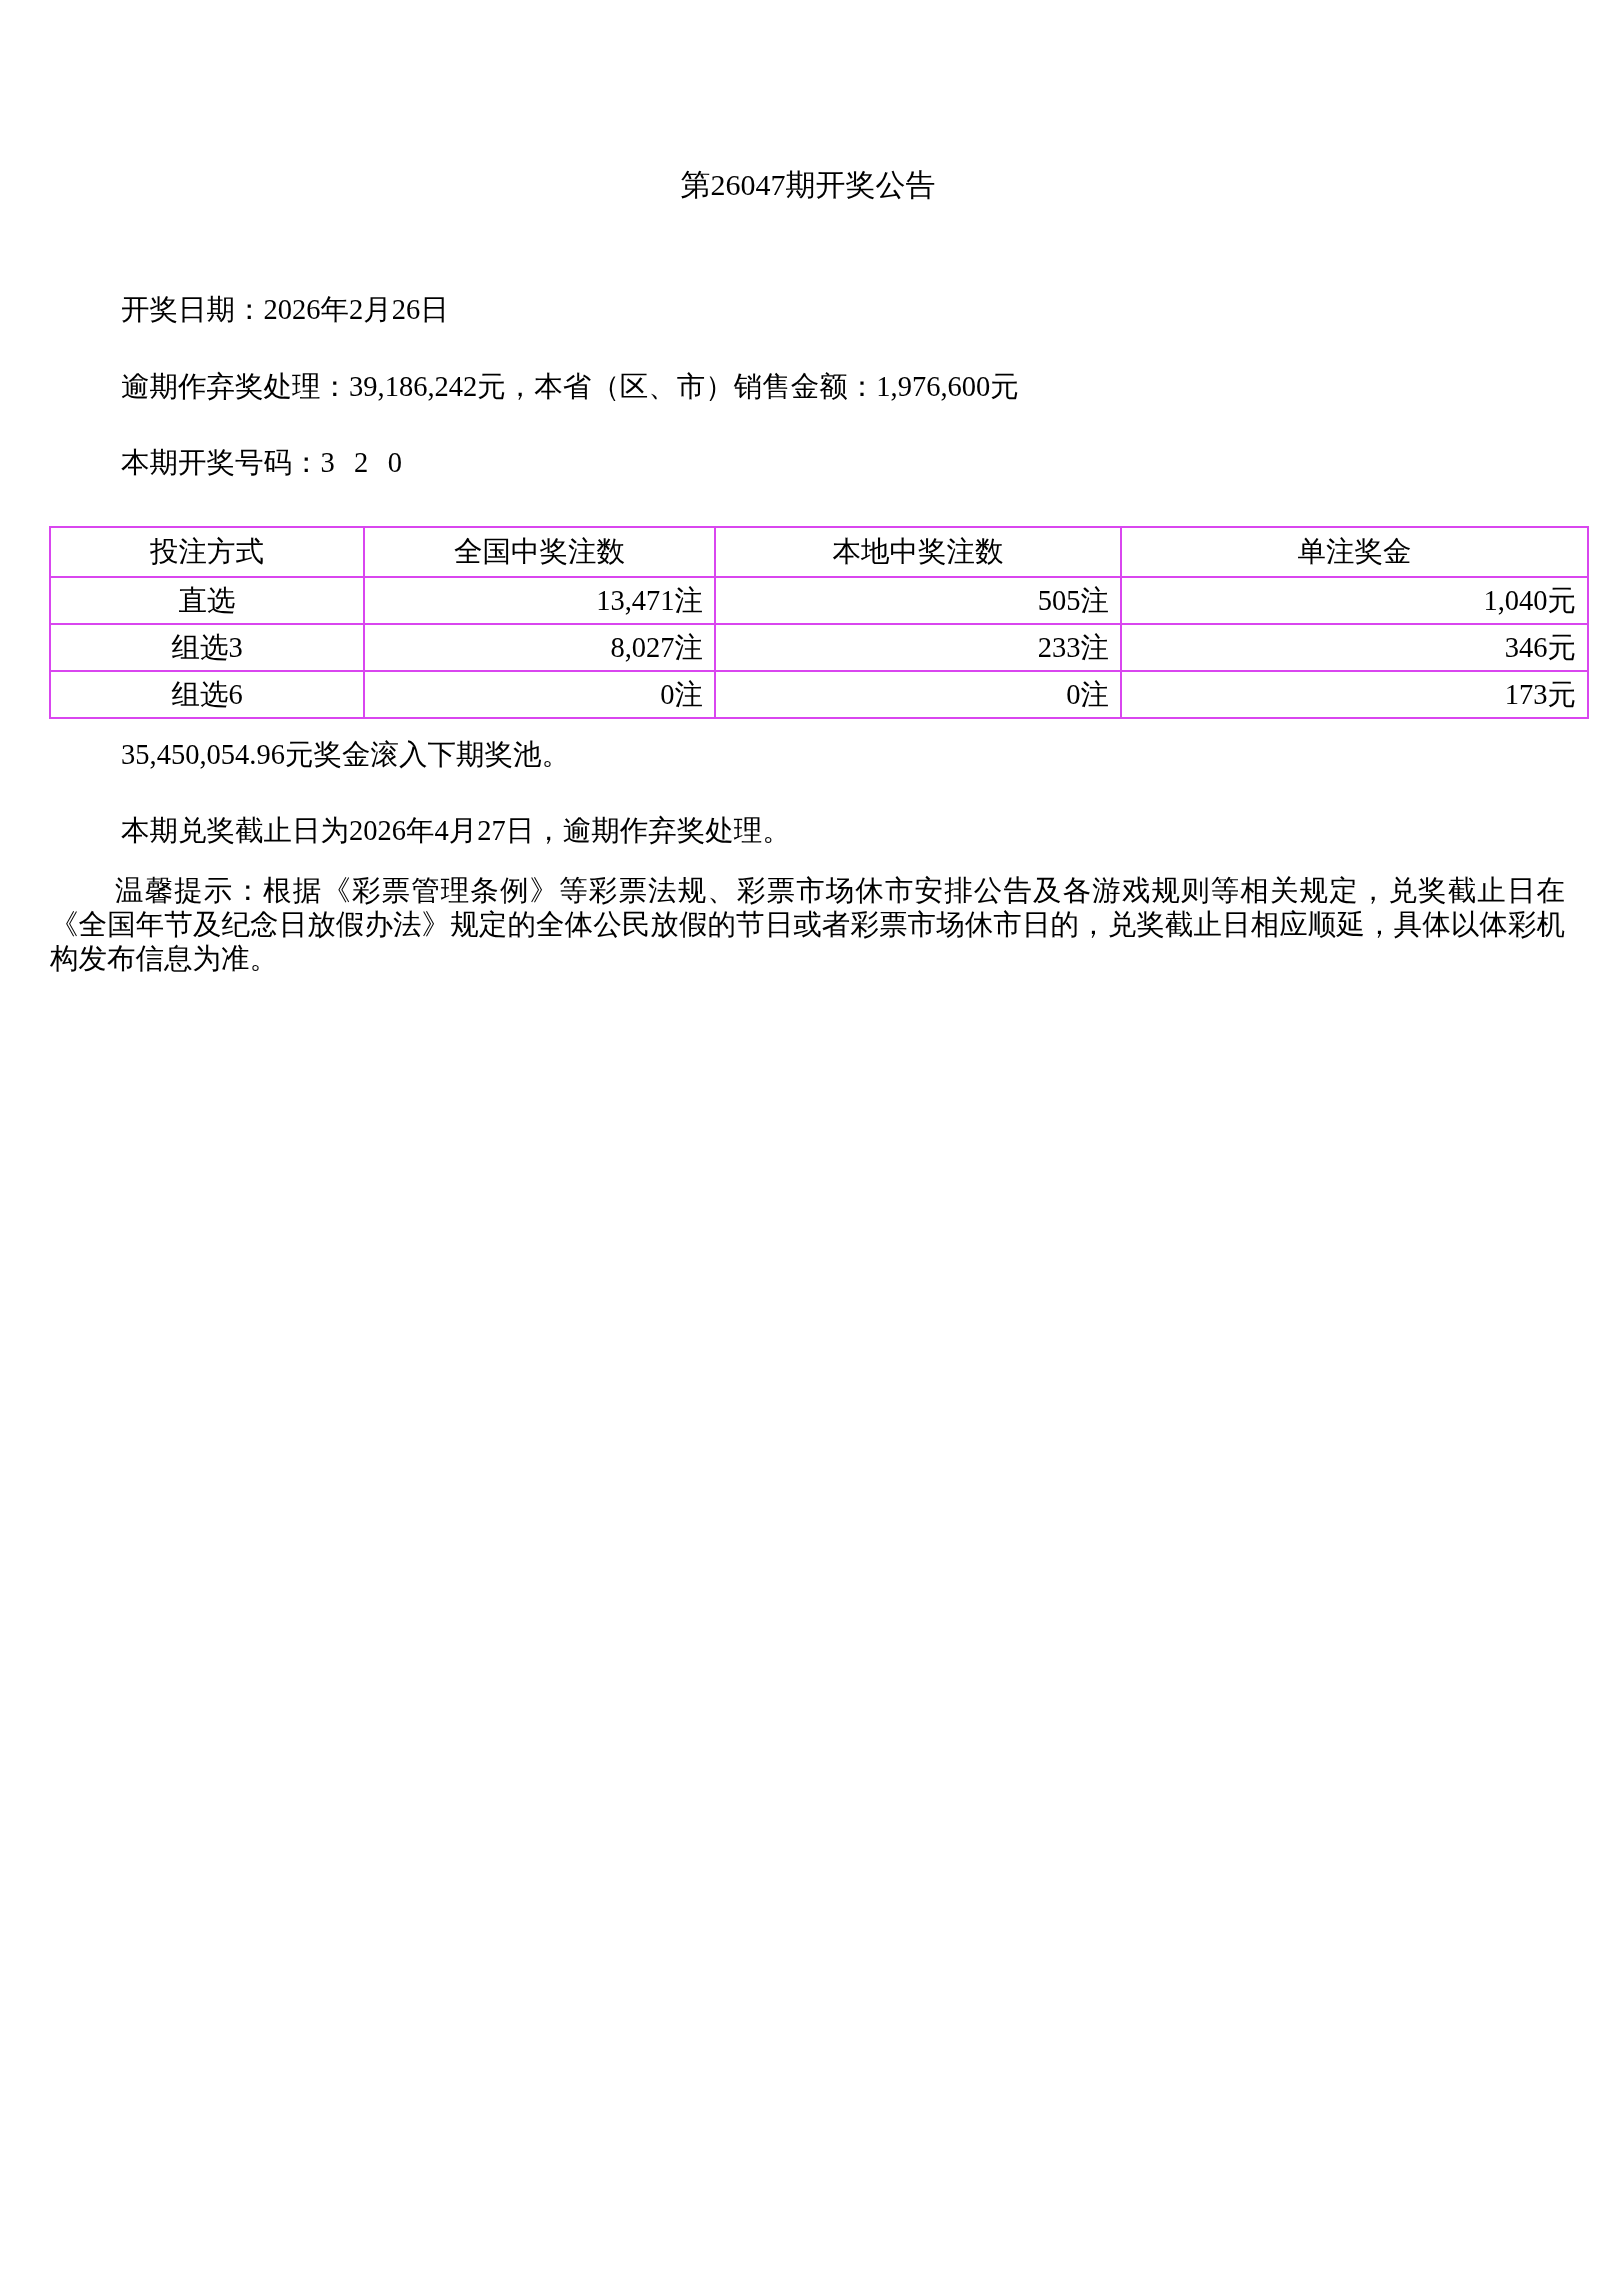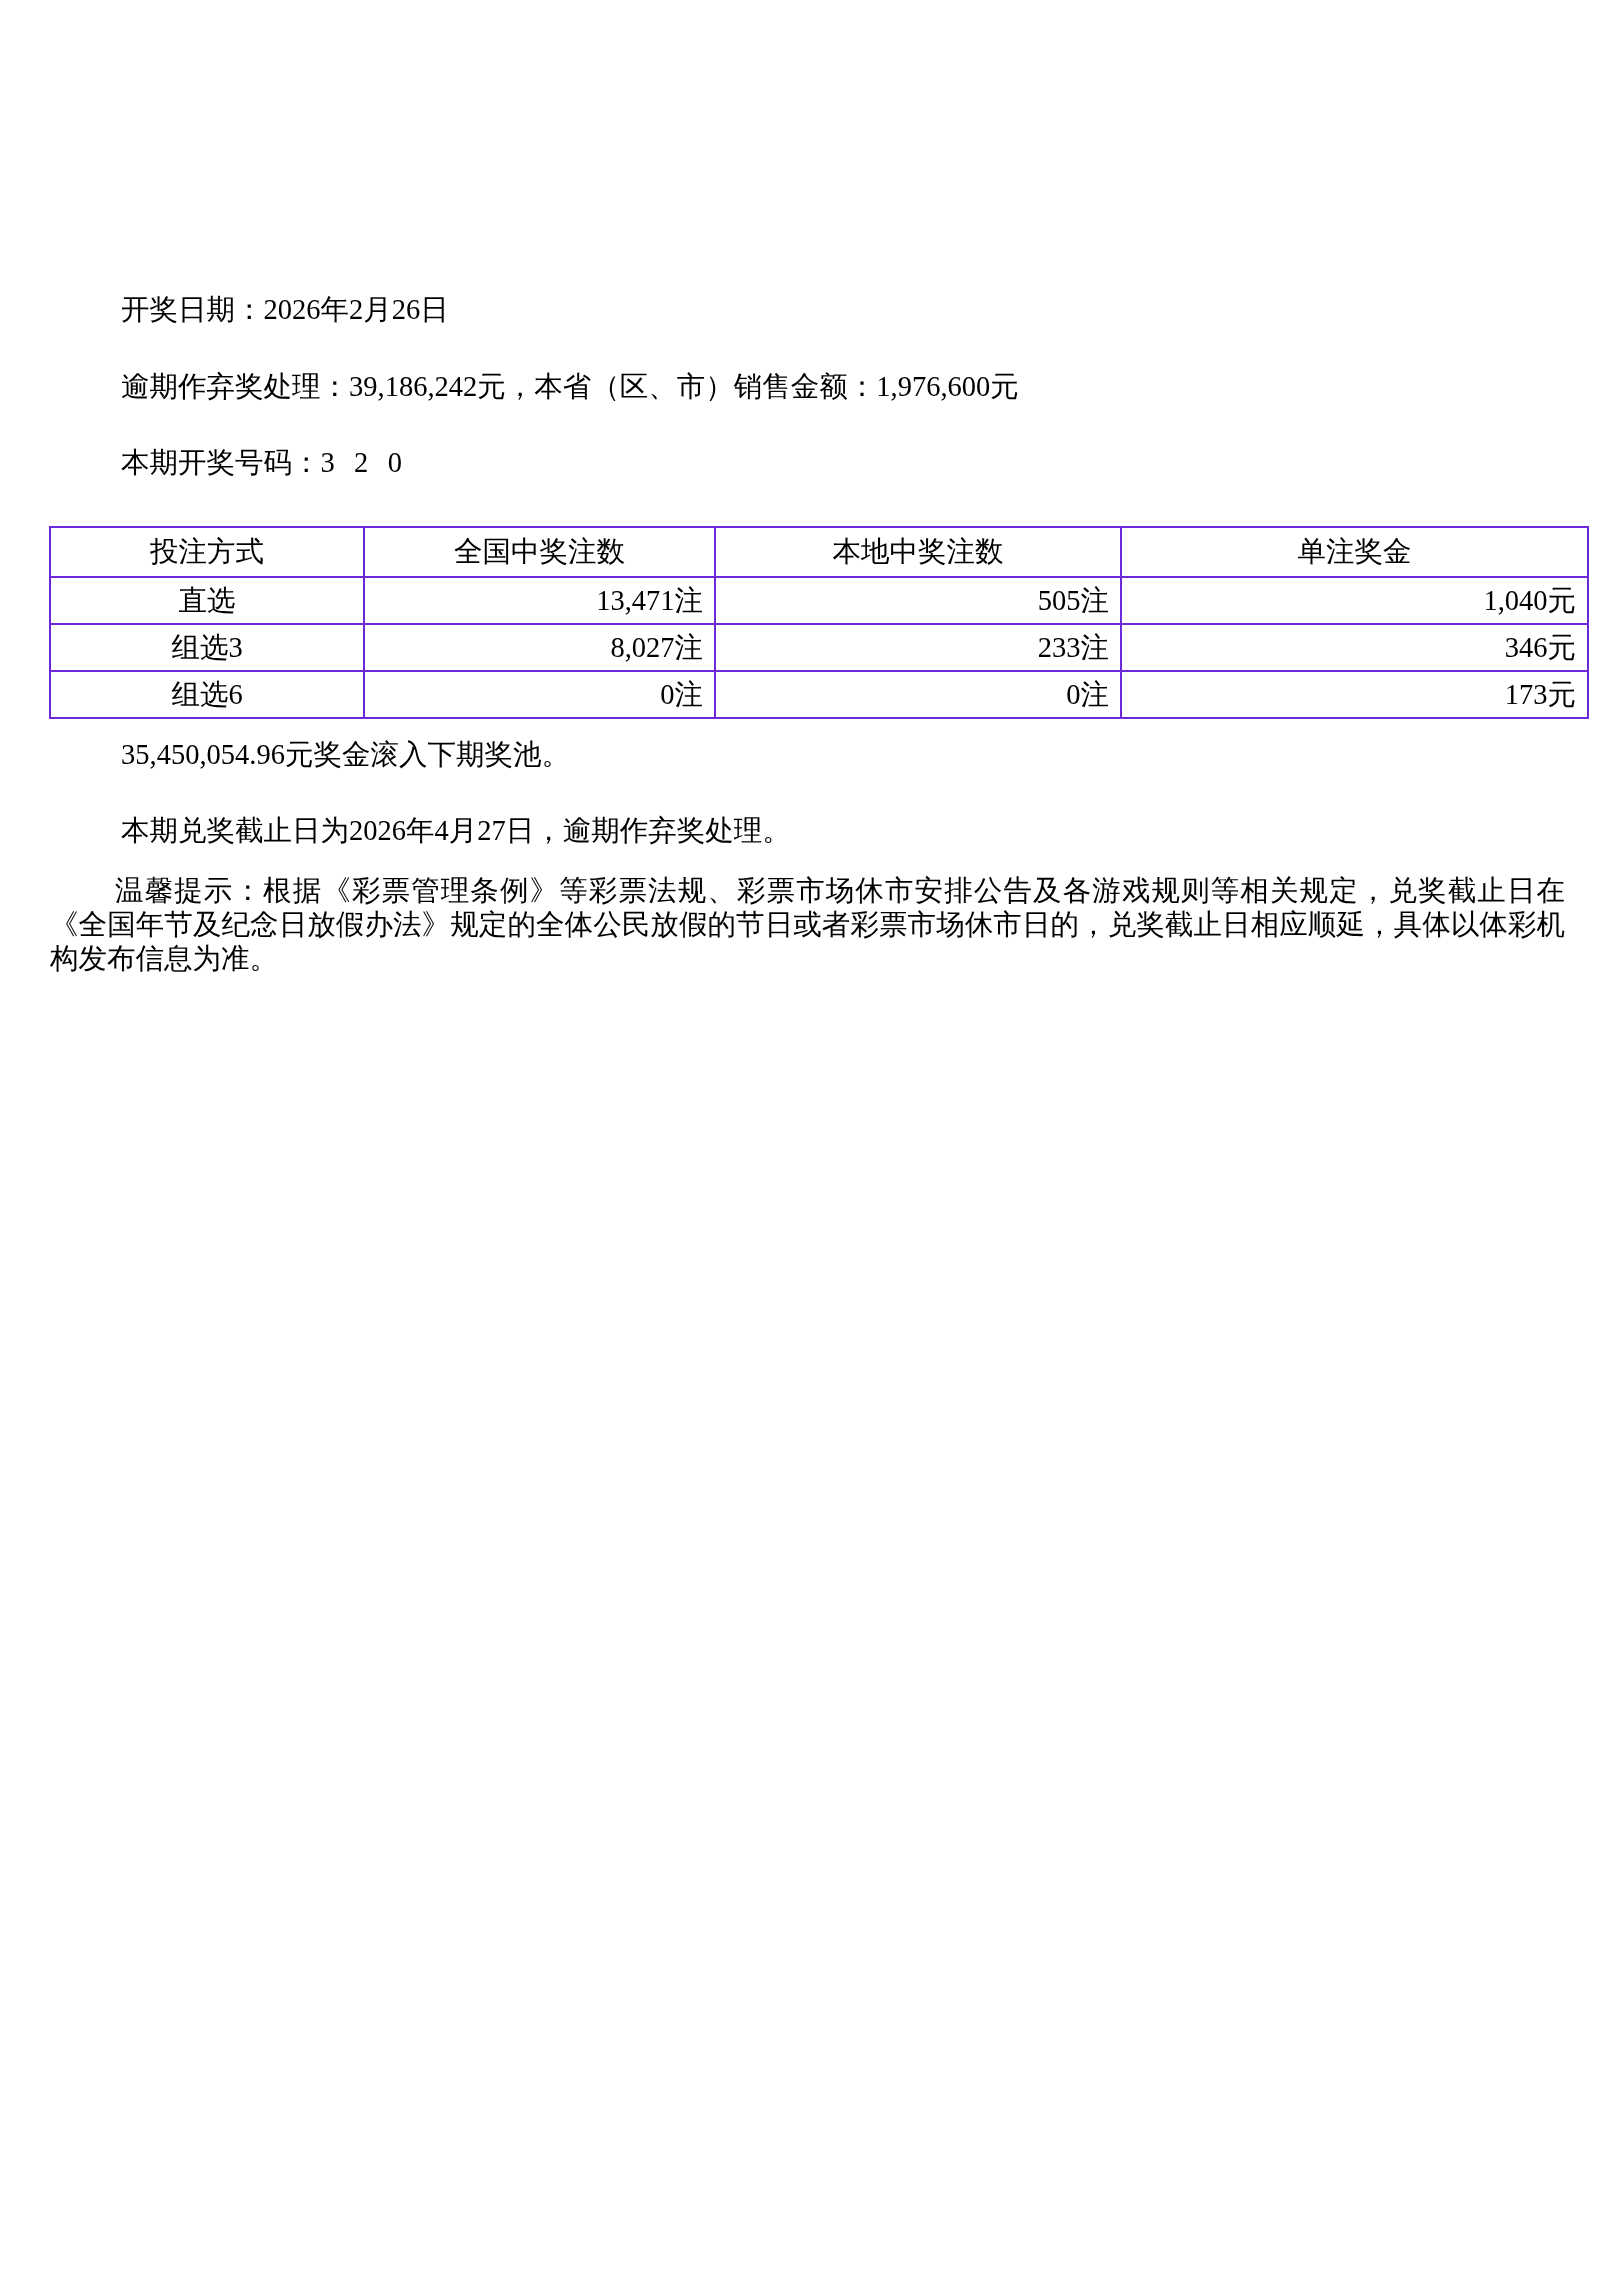--- a/index.html
+++ b/index.html
@@ -55,21 +55,21 @@
     position: absolute;
     top: 526px;
     left: 49px;
     width: 1538px;
     border-collapse: collapse;
     table-layout: fixed;
     font-size: 28.5px;
   }
   table.prize-table th,
   table.prize-table td {
-    border: 2px solid #6d28d9;
+    border: 2px solid #d946ef;
     padding: 0;
     vertical-align: middle;
     font-weight: normal;
     overflow: hidden;
   }
   table.prize-table th { height: 48px; text-align: center; }
   table.prize-table td { height: 45px; }
   table.prize-table td.cell-method { text-align: center; }
   table.prize-table td.cell-num    { text-align: right; padding-right: 11px; }
   table.prize-table { border: 2.7px solid #000000; }
@@ -84,20 +84,21 @@
     text-indent: 65px;
     text-align: justify;
   }
 </style>
 </head>
 <body>
 
 <div class="page">
 
 
+  <div class="doc-subtitle">第26047期开奖公告</div>
 
   <div class="body-line line-draw-date">开奖日期：2026年2月26日</div>
 
   <div class="body-line line-sales">逾期作弃奖处理：39,186,242元，本省（区、市）销售金额：1,976,600元</div>
 
   <div class="body-line line-numbers">
     <span>本期开奖号码：</span><span class="winning-numbers">3 2 0</span>
   </div>
 
   <table class="prize-table">

